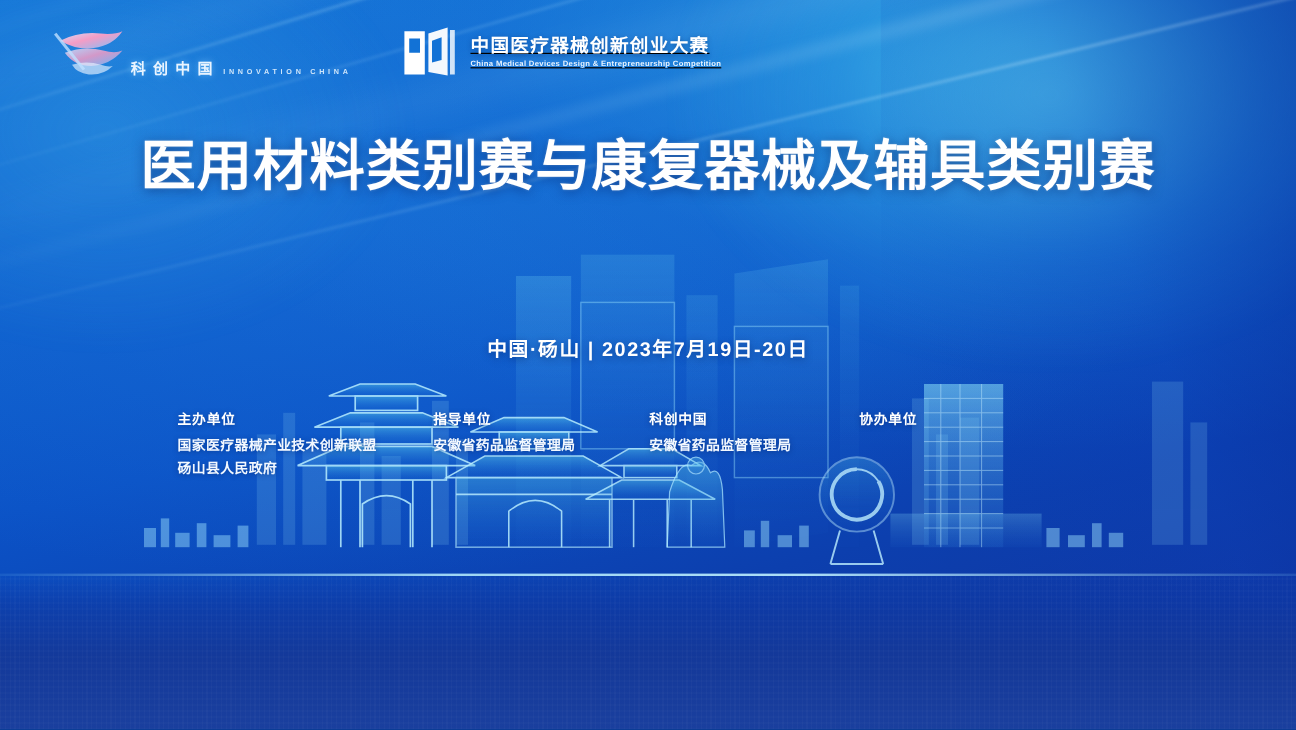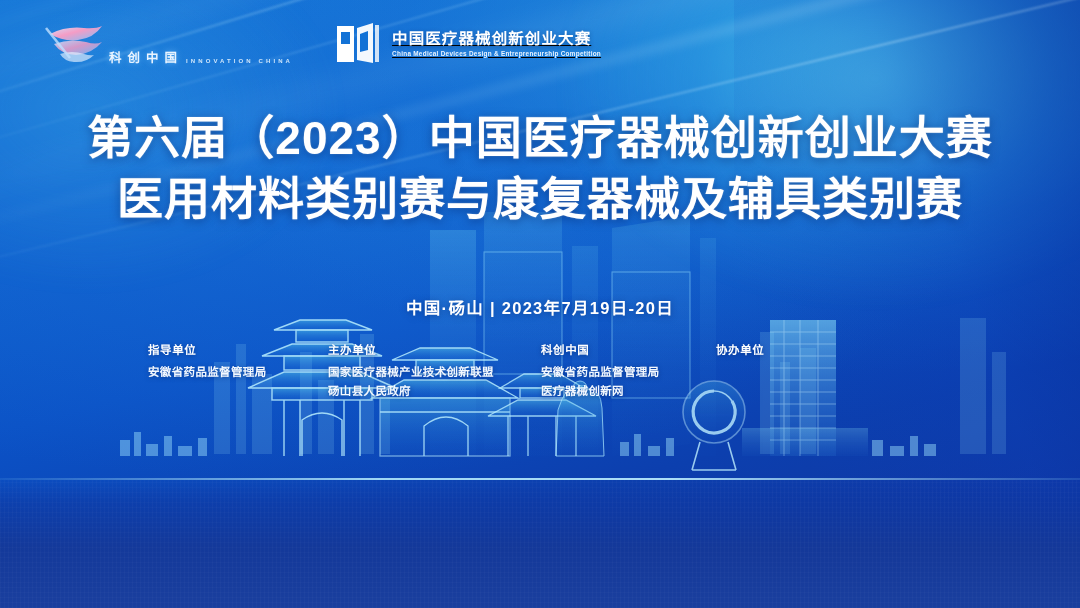--- a/index.html
+++ b/index.html
@@ -99,21 +99,20 @@
     font-size:46px;font-weight:800;color:#ffffff;letter-spacing:1px;
     line-height:1.32;white-space:nowrap;
     text-shadow:0 2px 10px rgba(3,35,105,.55), 0 0 2px rgba(255,255,255,.35);
   }
 
   .datewrap{position:absolute;left:0;right:0;top:278px;text-align:center;}
   .date{
     display:inline-block;
     font-size:16.5px;font-weight:700;color:#ffffff;letter-spacing:1.3px;
     text-shadow:0 1px 6px rgba(3,35,105,.5);
-    margin-top:17px;
   }
 
   
   .orgs{
     position:absolute;left:148px;top:344px;
     display:flex;gap:0;align-items:flex-start;
   }
   .org-col{display:flex;flex-direction:column;gap:5px;}
   .org-col.c1{width:180px;}
   .org-col.c2{width:213px;}
@@ -315,49 +314,47 @@
         </svg>
       </span>
       <span class="txt">
         <span class="zh">中国医疗器械创新创业大赛</span>
         <span class="en">China Medical Devices Design &amp; Entrepreneurship Competition</span>
       </span>
     </div>
   </div>
 
   <div class="titles">
-    <div class="title-line">第六届（2023）中国医疗器械创新创业大赛</div>
     <div class="title-line">医用材料类别赛与康复器械及辅具类别赛</div>
   </div>
 
   <div class="datewrap">
     <span class="date">中国·砀山 | 2023年7月19日-20日</span>
   </div>
 
   <div class="orgs">
-    <div class="org-col c1">
-      <div class="org-head">指导单位</div>
-      <div class="org-list">
-        <div class="org-item">安徽省药品监督管理局</div>
-      </div>
-    </div>
-
     <div class="org-col c2">
       <div class="org-head">主办单位</div>
       <div class="org-list">
         <div class="org-item">国家医疗器械产业技术创新联盟</div>
         <div class="org-item">砀山县人民政府</div>
       </div>
     </div>
 
+    <div class="org-col c1">
+      <div class="org-head">指导单位</div>
+      <div class="org-list">
+        <div class="org-item">安徽省药品监督管理局</div>
+      </div>
+    </div>
+
     <div class="org-col c3">
       <div class="org-head">科创中国</div>
       <div class="org-list">
         <div class="org-item">安徽省药品监督管理局</div>
-        <div class="org-item">医疗器械创新网</div>
       </div>
     </div>
 
     <div class="org-col c4">
       <div class="org-head">协办单位</div>
     </div>
   </div>
 
 </div>
 

